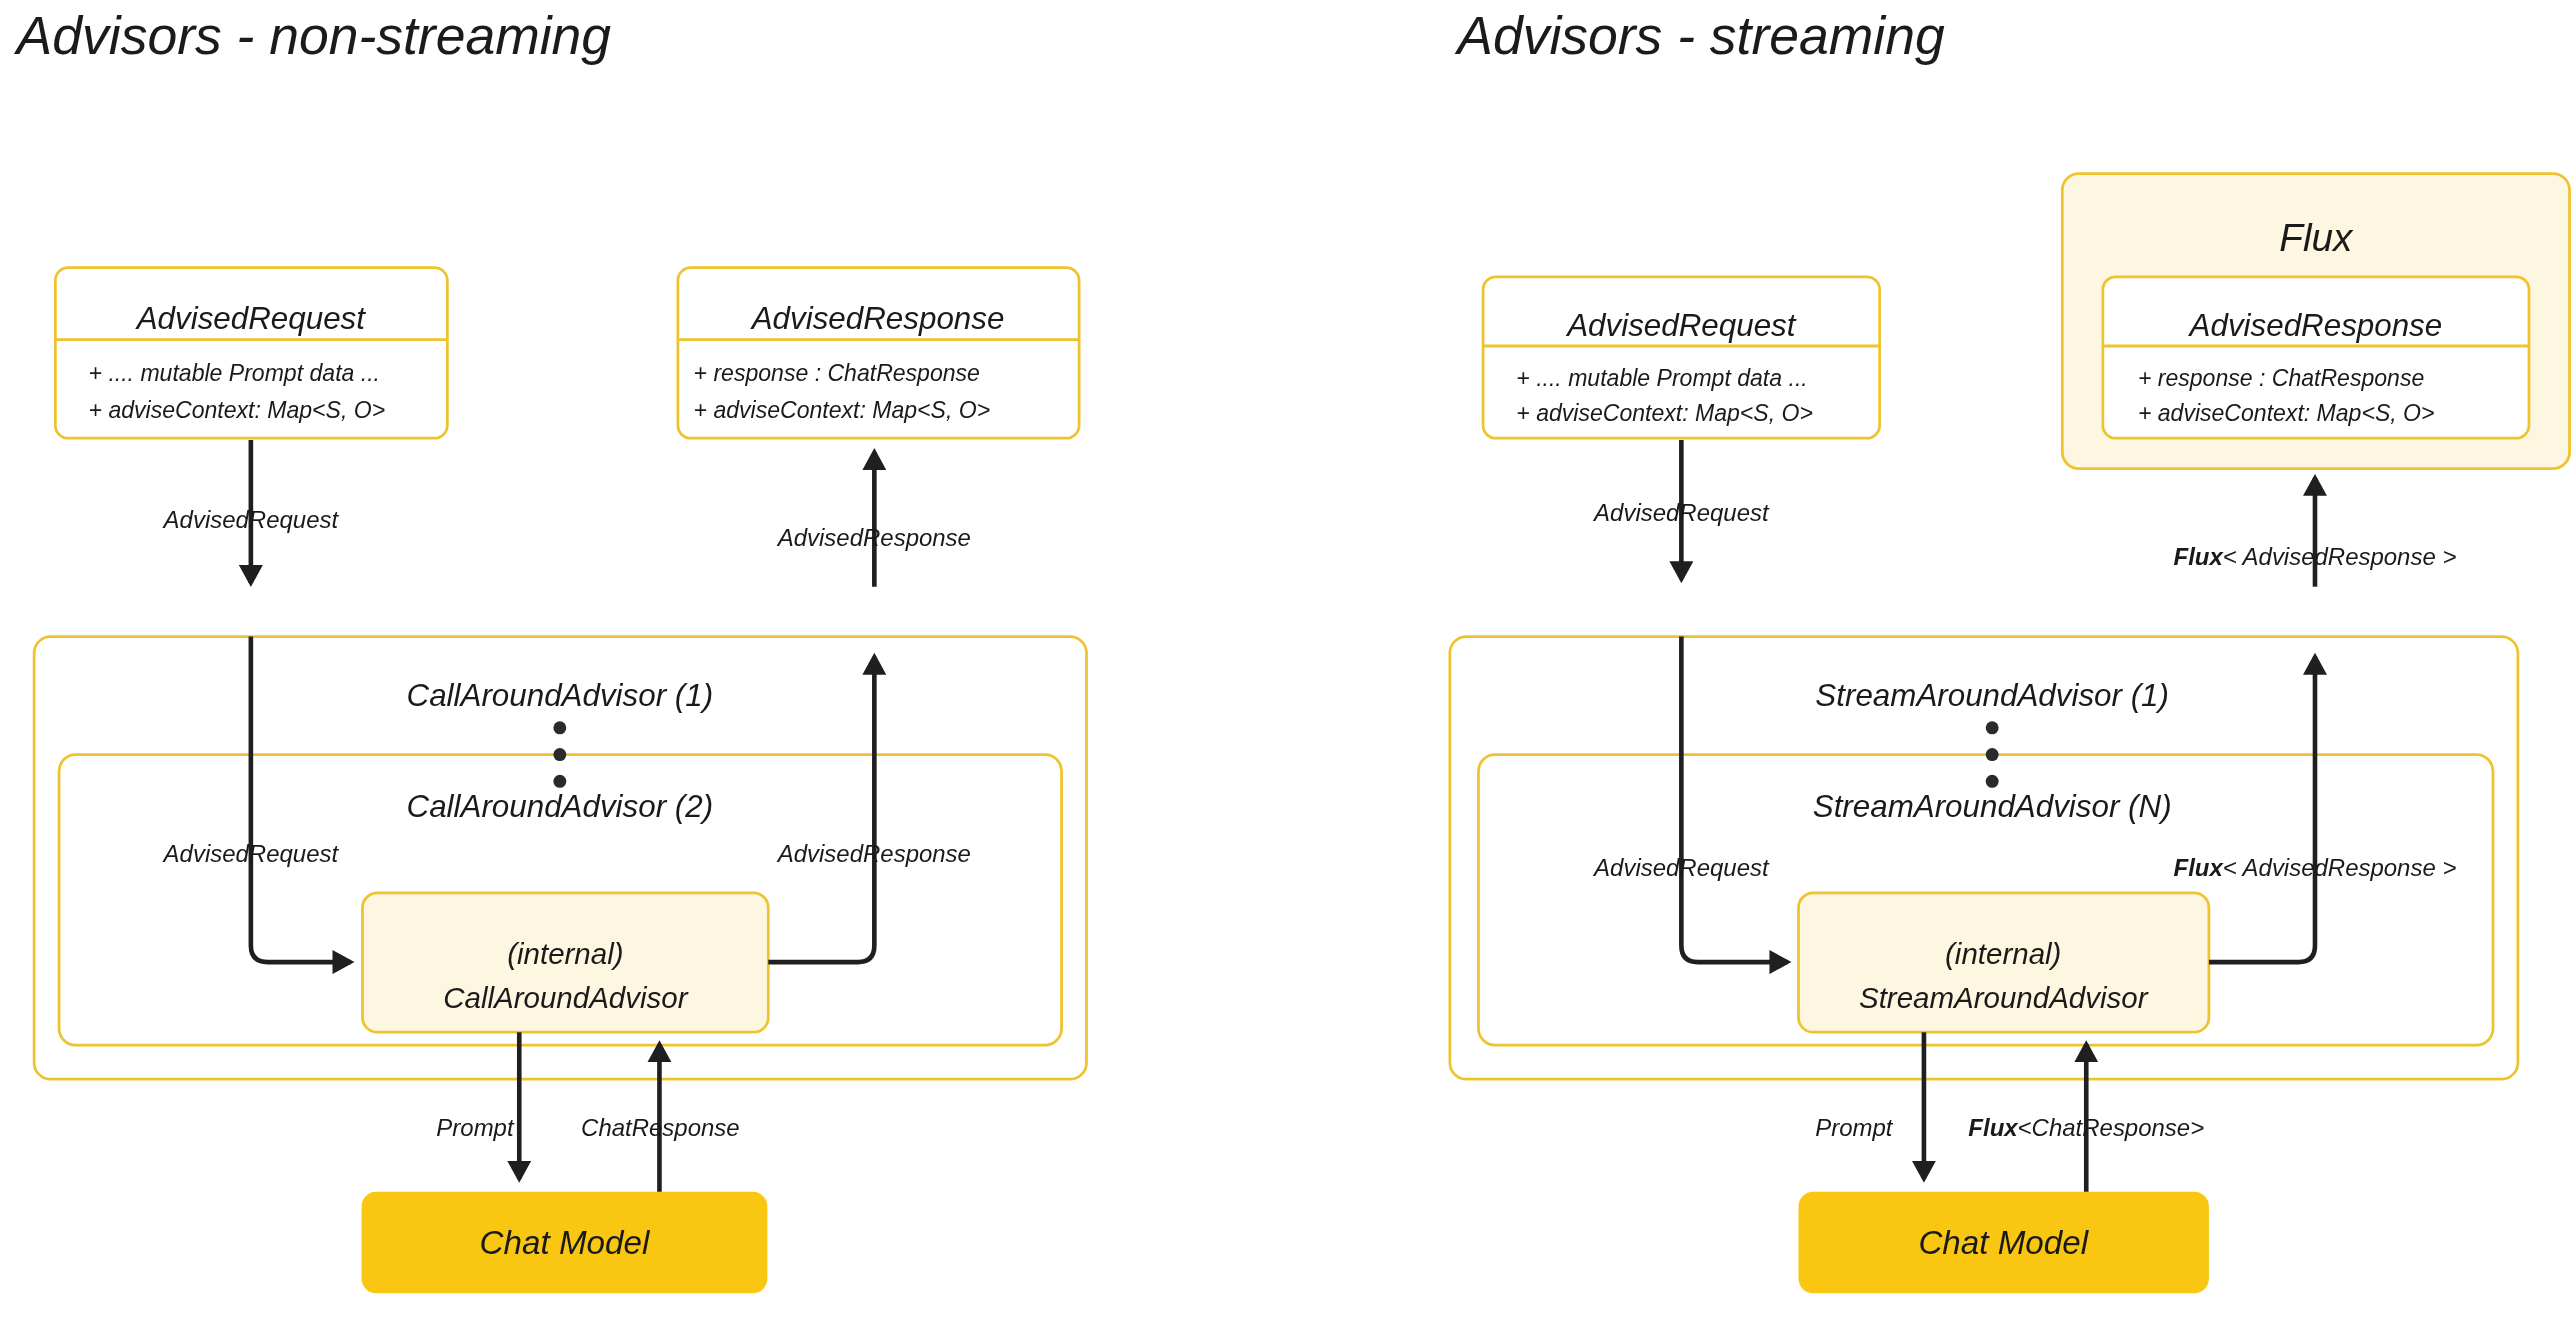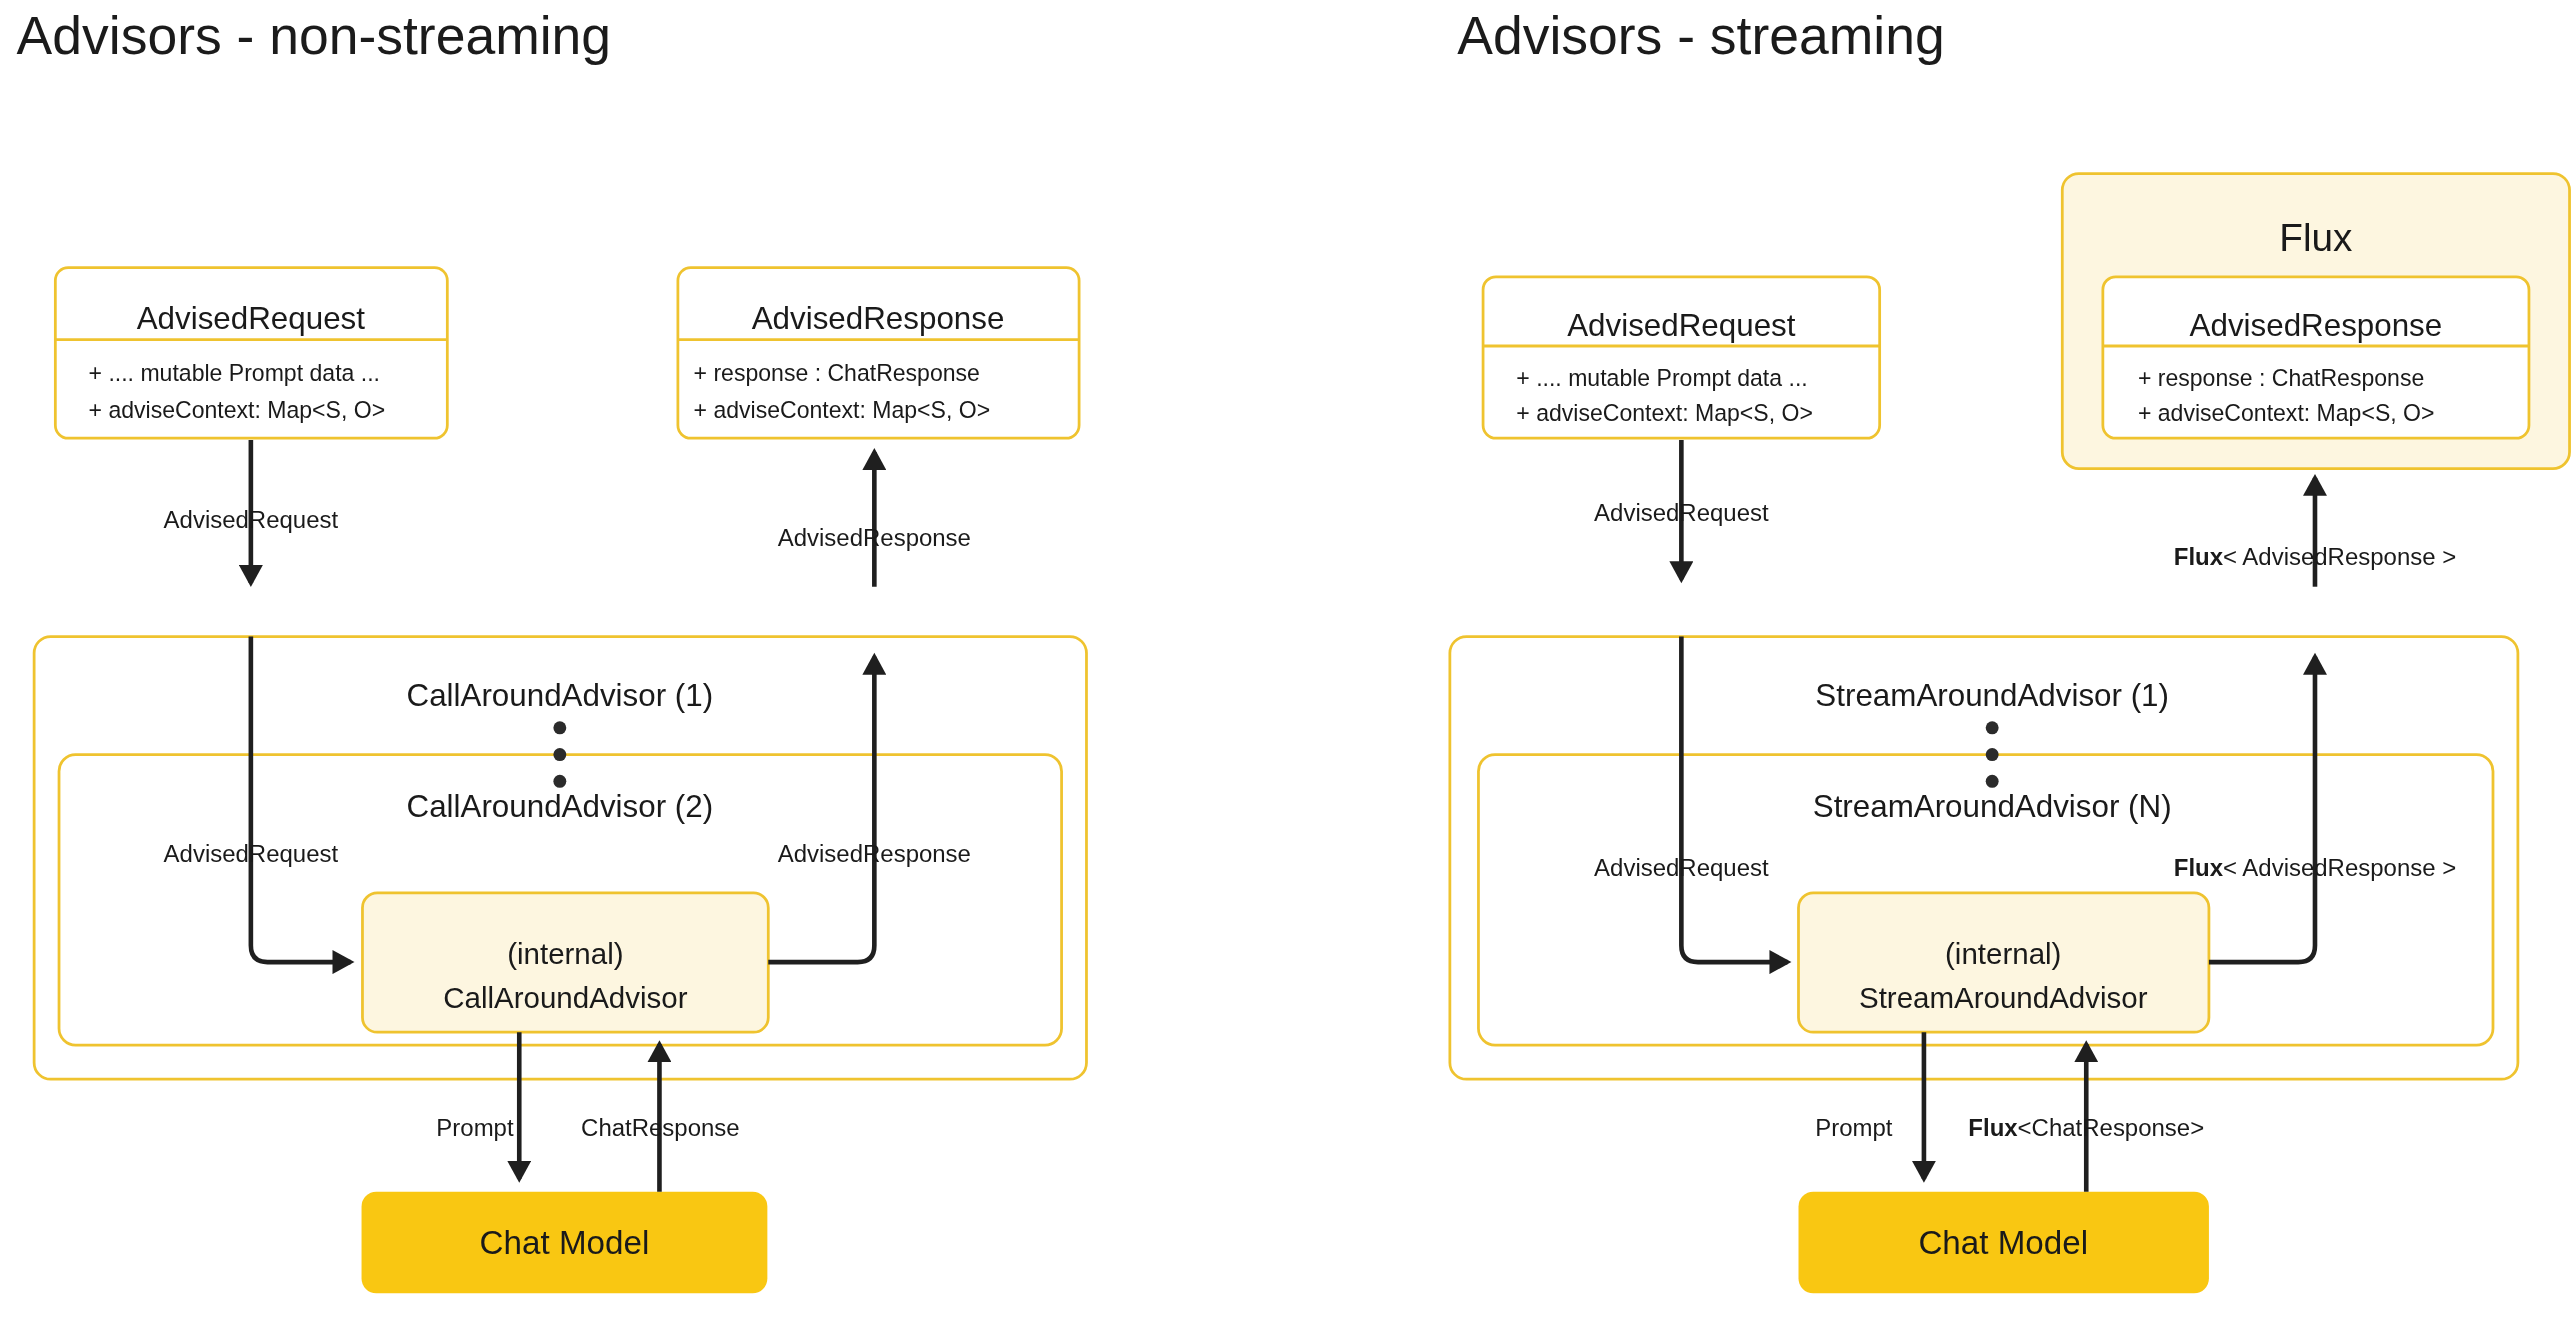--- a/index.html
+++ b/index.html
@@ -11,20 +11,21 @@
     width: 2576px;
     height: 1321px;
     font-family: "Liberation Sans", sans-serif;
     color: #1a1a1a;
     overflow: hidden;
   }
   #diagram-root {
     position: relative;
     width: 2041px;
     height: 1321px;
+    font-style: italic;
   }
   svg.canvas {
     position: absolute;
     top: 0;
     left: 0;
     width: 2576px;
     height: 1321px;
     display: block;
   }
   text {

